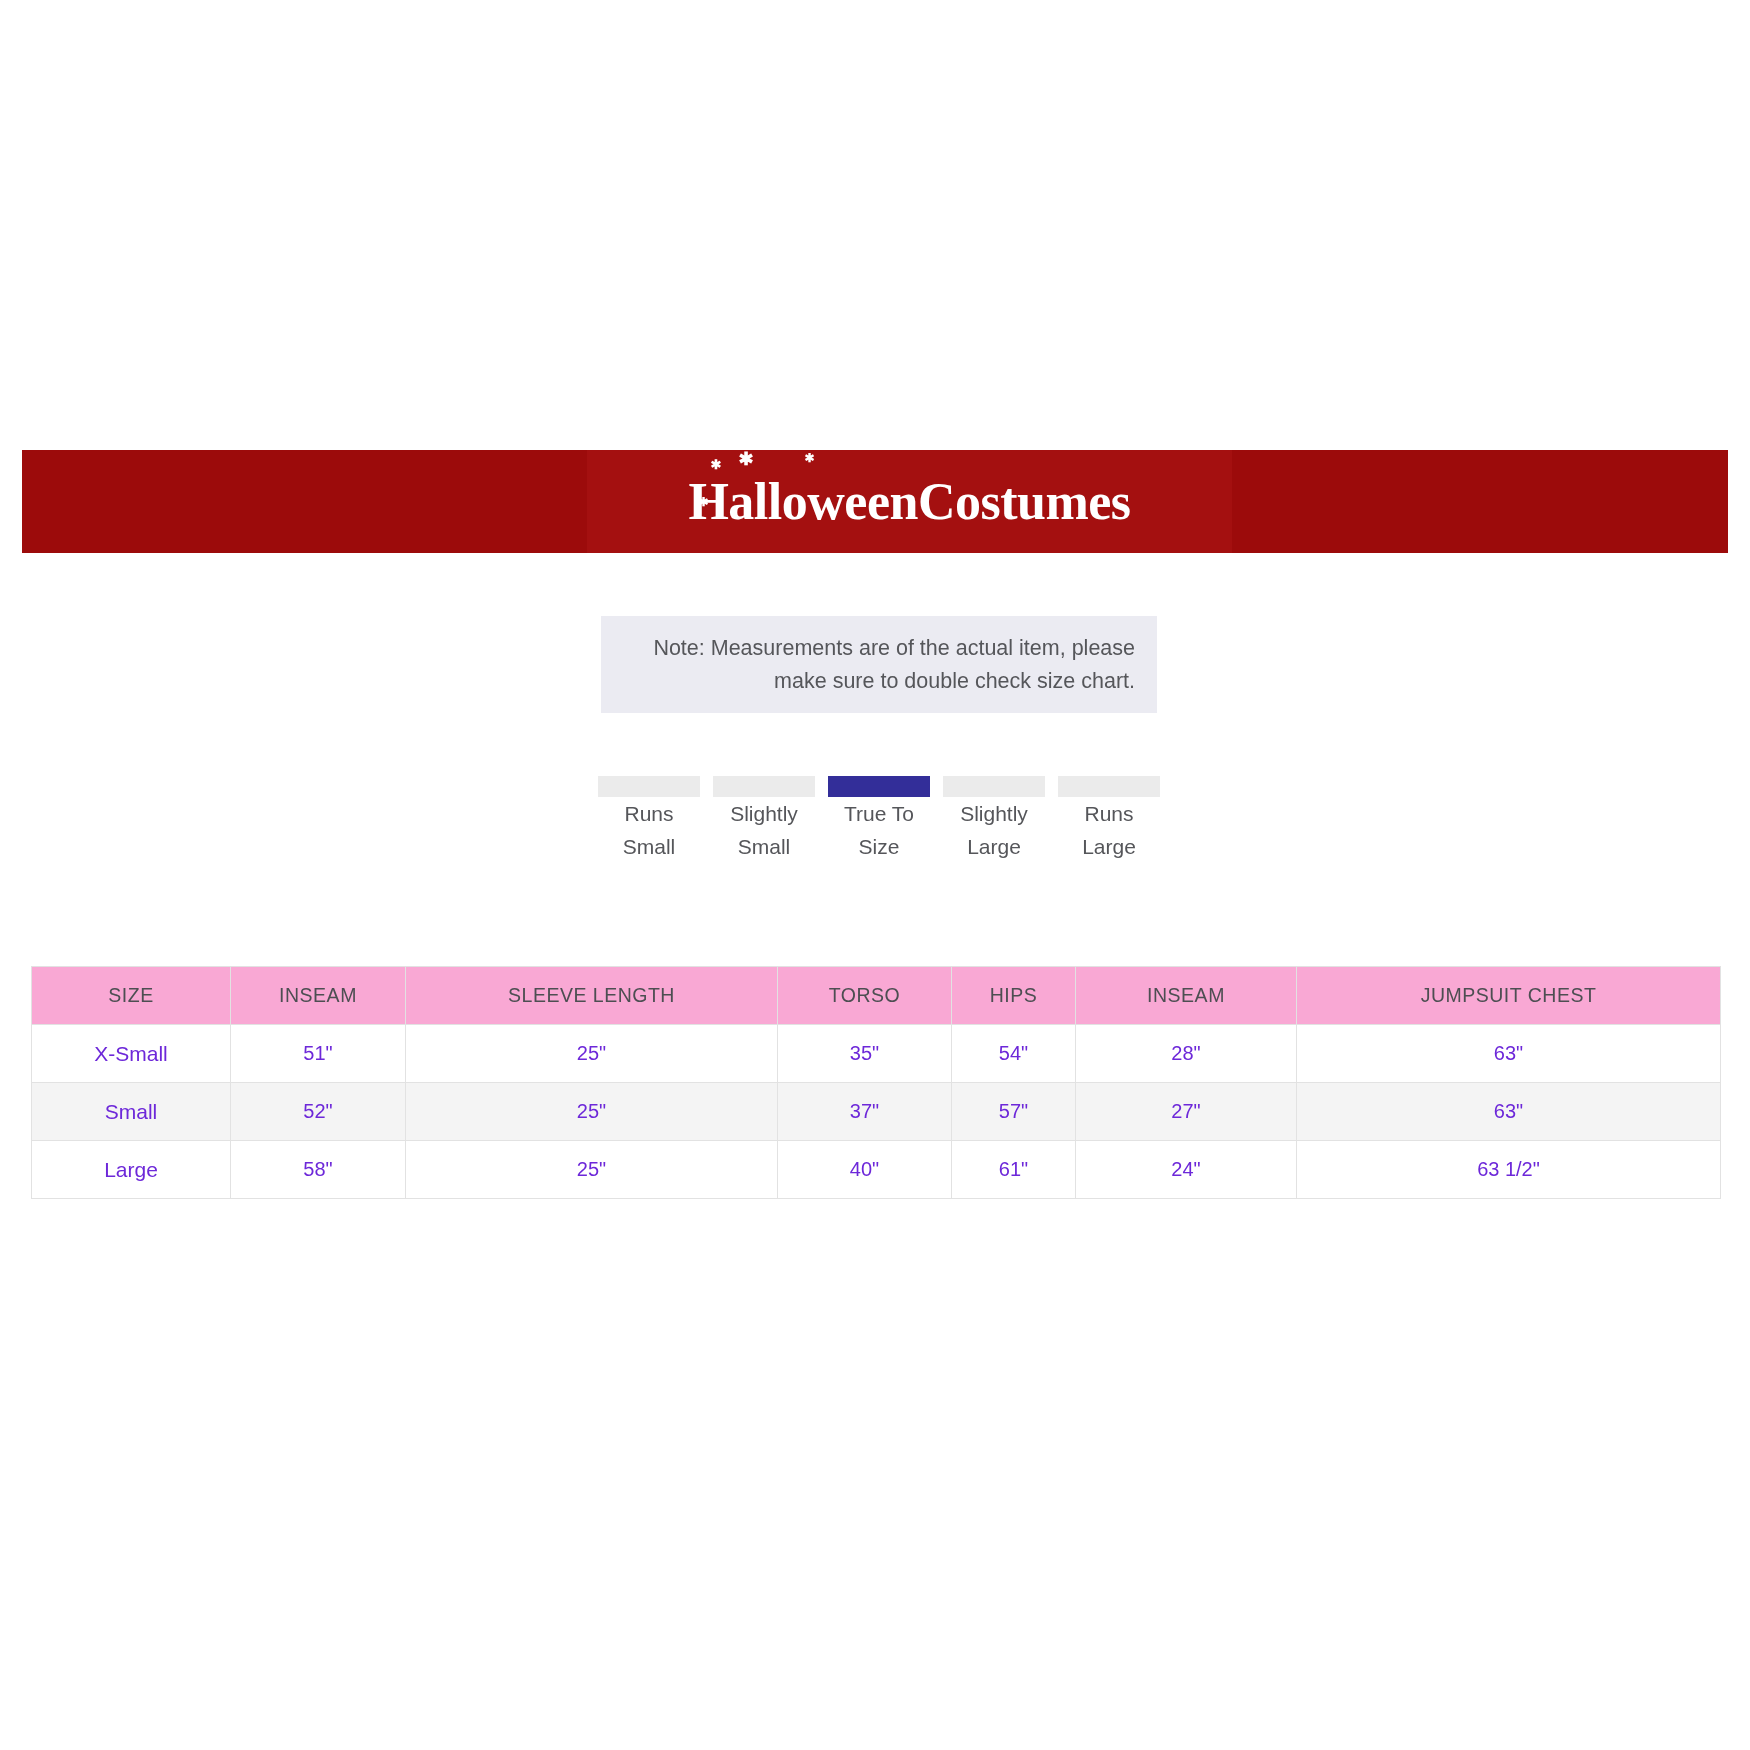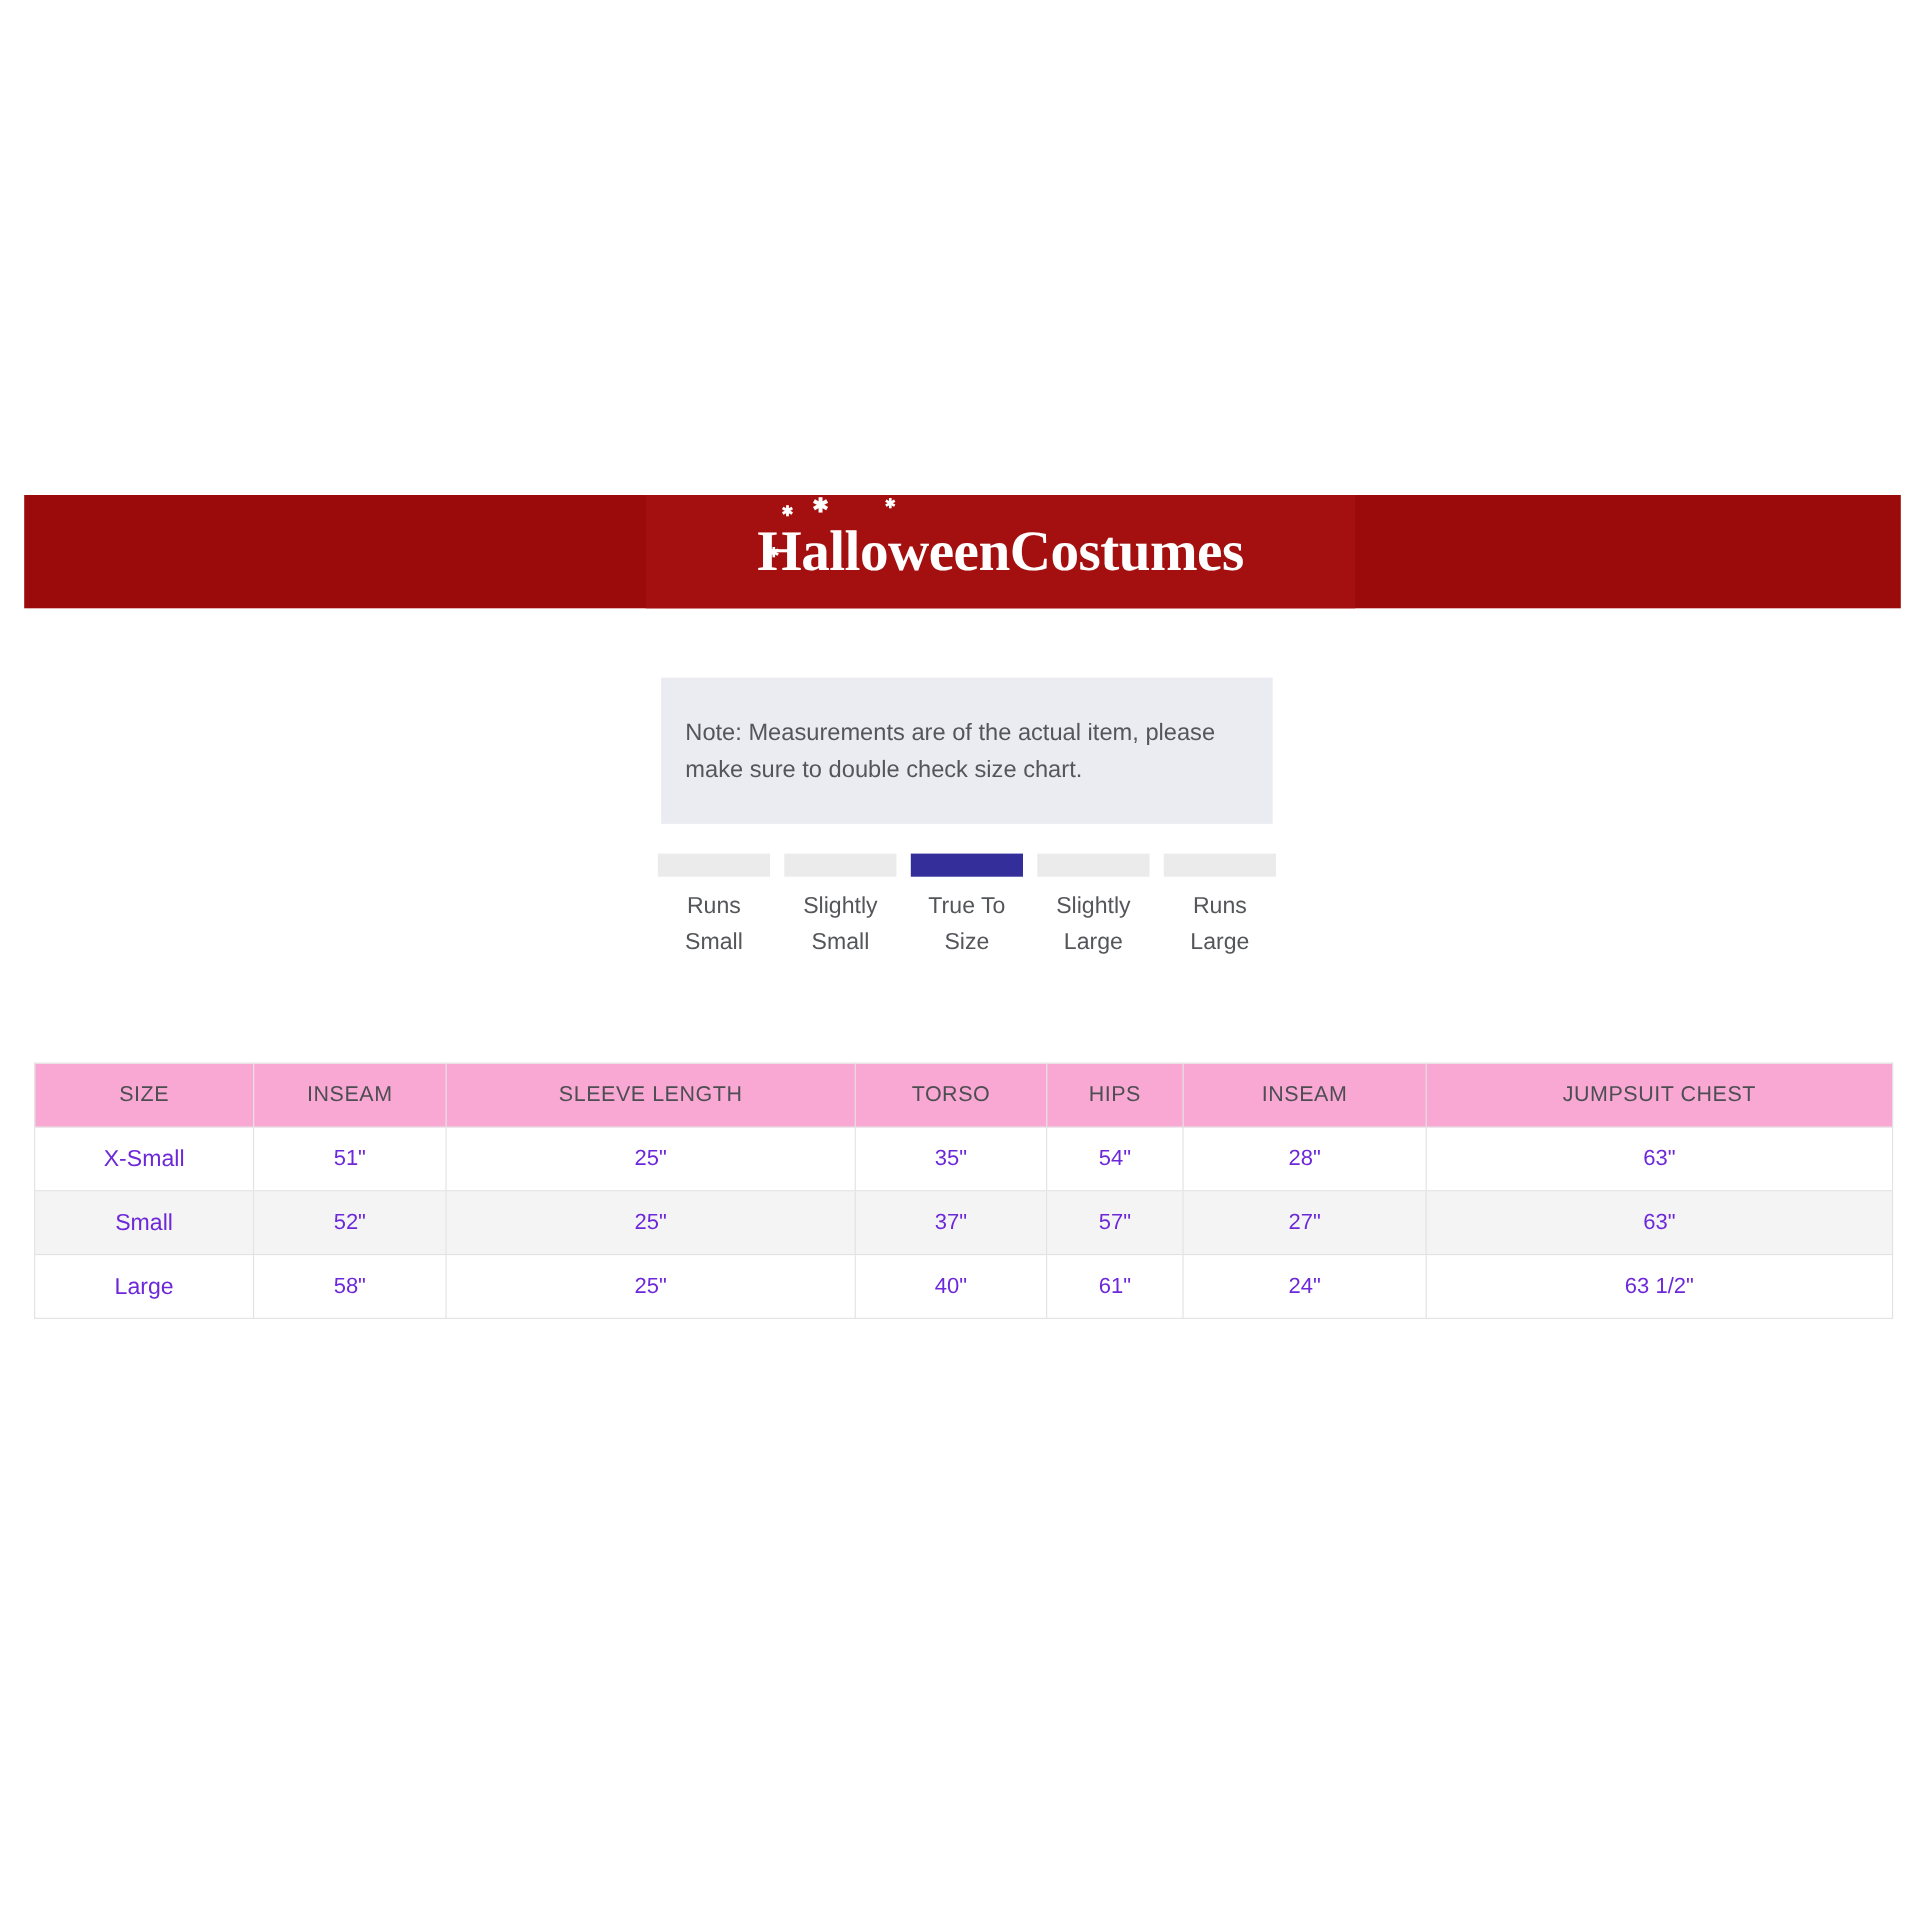--- a/index.html
+++ b/index.html
@@ -55,26 +55,26 @@
   .star.s2 { left: 50px;  top: -22px; font-size: 18px; }
   .star.s3 { left: 10px;  top: 24px;  font-size: 12px; }
   .star.s4 { left: 116px; top: -20px; font-size: 12px; }
 
   
   .note-box {
     position: absolute;
     left: 601px;
     top: 616px;
     width: 556px;
-    height: 133px;
+    height: 97px;
     background: #ebebf2;
     display: flex;
     align-items: center;
     justify-content: center;
-    text-align: left;
+    text-align: right;
   }
   .note-text {
     font-size: 21.5px;
     line-height: 33px;
     color: #55565a;
     padding: 0 22px;
   }
 
   
   .fit-scale {
@@ -91,21 +91,20 @@
     flex-direction: column;
     align-items: center;
   }
   .fit-bar {
     width: 100%;
     height: 21px;
     background: #ebebeb;
   }
   .fit-bar.active { background: #332e99; }
   .fit-label {
-    margin-top: 10px;
     font-size: 21px;
     line-height: 33px;
     text-align: center;
     color: #55565a;
   }
 
   
   .size-table {
     position: absolute;
     left: 31px;

